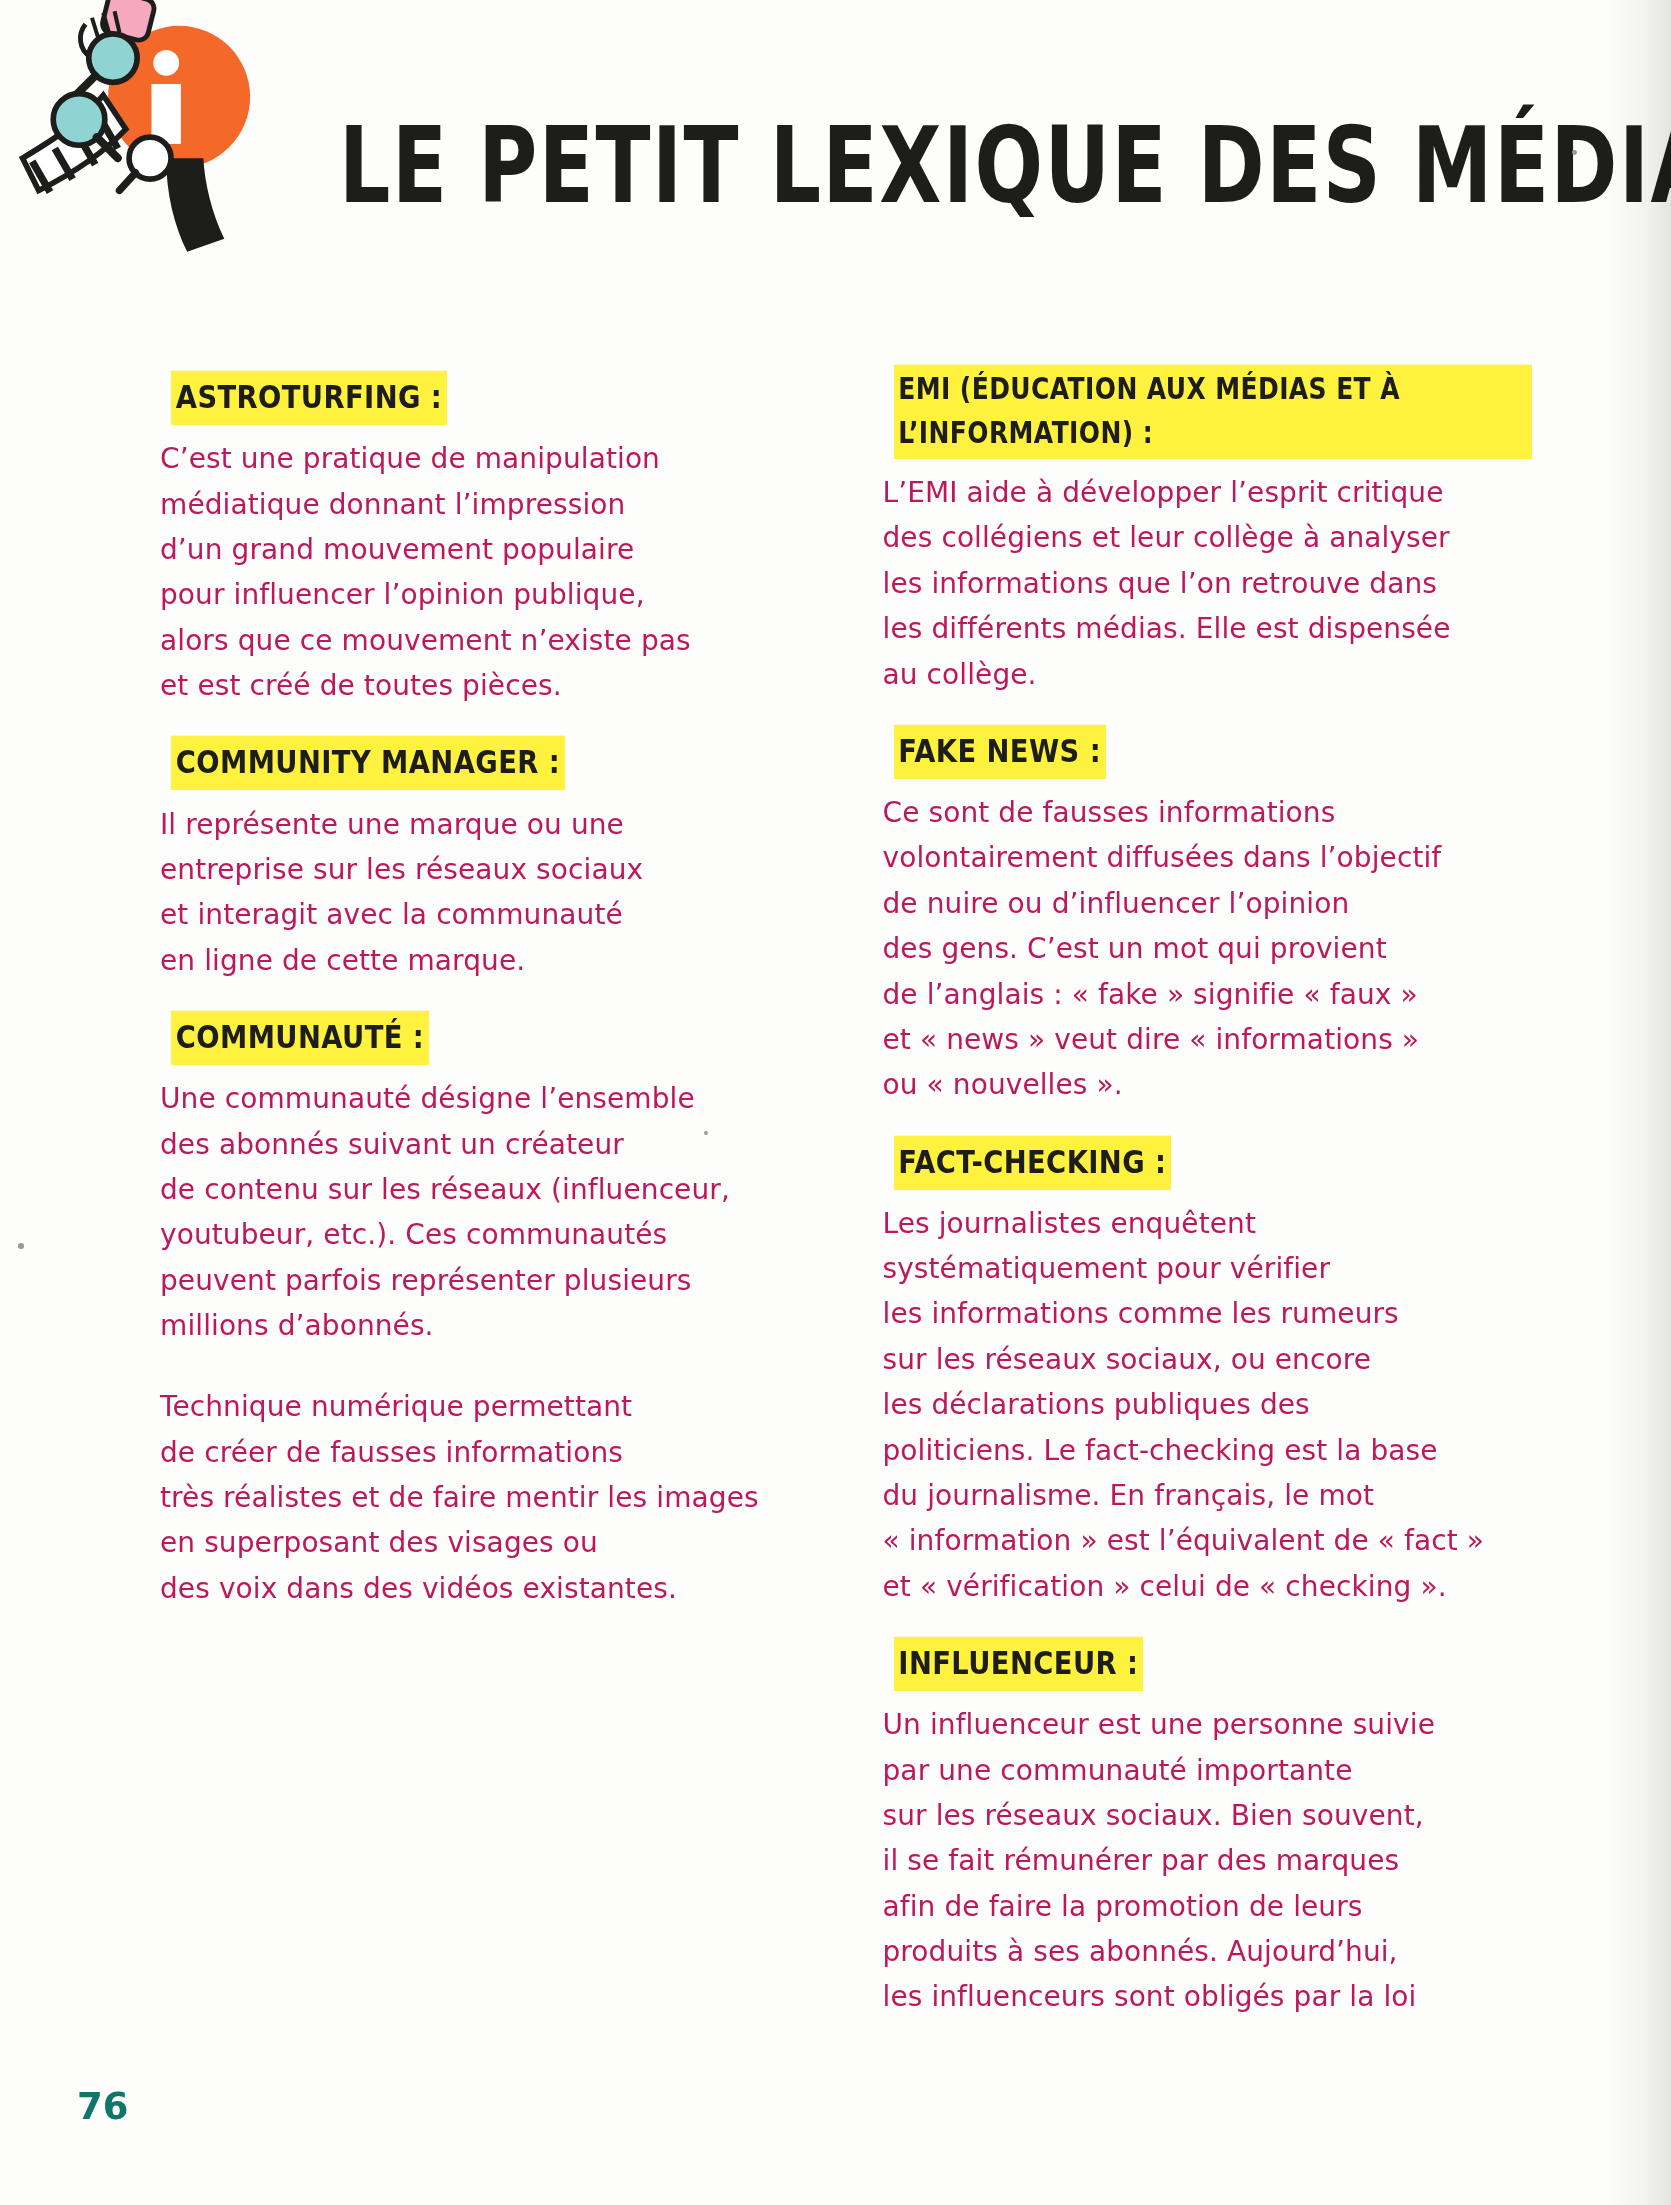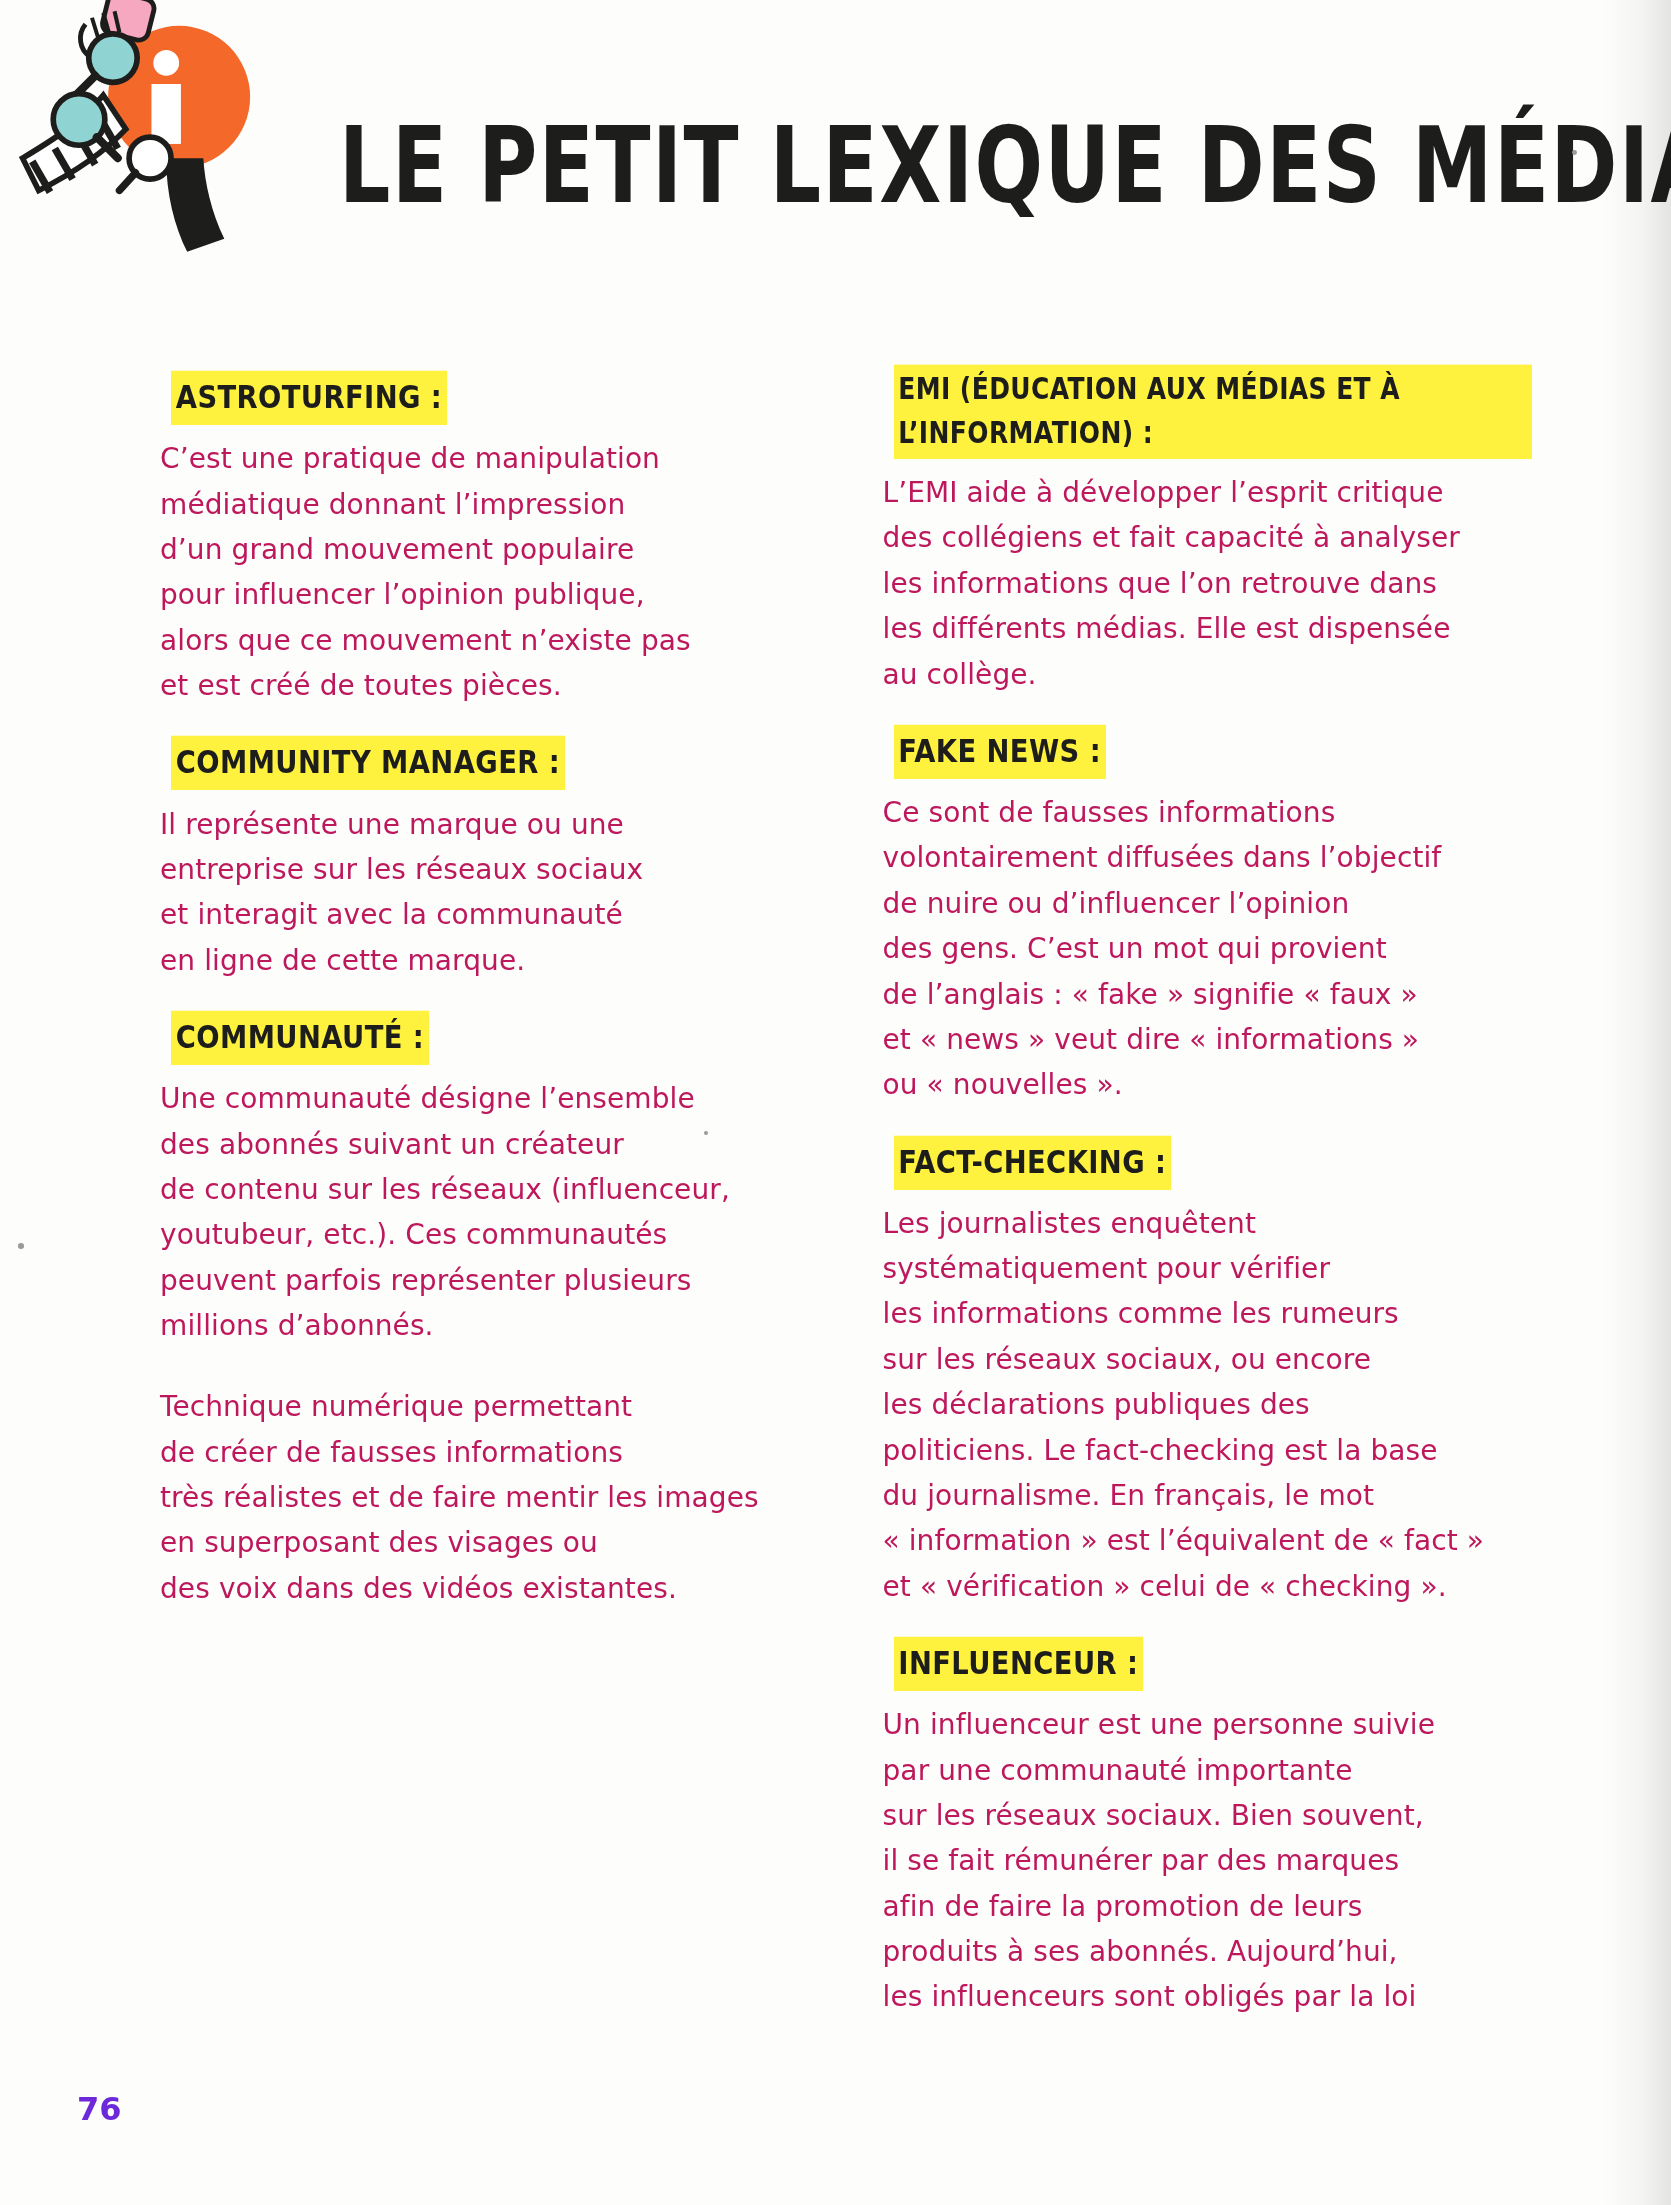--- a/index.html
+++ b/index.html
@@ -110,22 +110,22 @@
     white-space: pre-line;
   }
 
   
   .page-number {
     position: absolute;
     left: 77px;
     bottom: 77px;
     font-family: "DejaVu Sans", sans-serif;
     font-weight: 700;
-    font-size: 32px;
-    color: #6d28d9;
+    font-size: 37px;
+    color: #0f766e;
   }
 
   
   .speck {
     position: absolute;
     background: #9a9a9a;
     border-radius: 50%;
   }
 </style>
 </head>
@@ -230,21 +230,21 @@
 
     </div>
 
     <div class="col">
 
       <div class="entry">
         <span class="term-wrap">
           <span class="term" style="font-size:25px;">EMI (ÉDUCATION AUX MÉDIAS ET À L’INFORMATION) :</span>
         </span>
         <div class="def">L’EMI aide à développer l’esprit critique
-des collégiens et fait capacité à analyser
+des collégiens et leur collège à analyser
 les informations que l’on retrouve dans
 les différents médias. Elle est dispensée
 au collège.</div>
       </div>
 
       <div class="entry">
         <span class="term-wrap">
           <span class="term">FAKE NEWS :</span>
         </span>
         <div class="def">Ce sont de fausses informations

